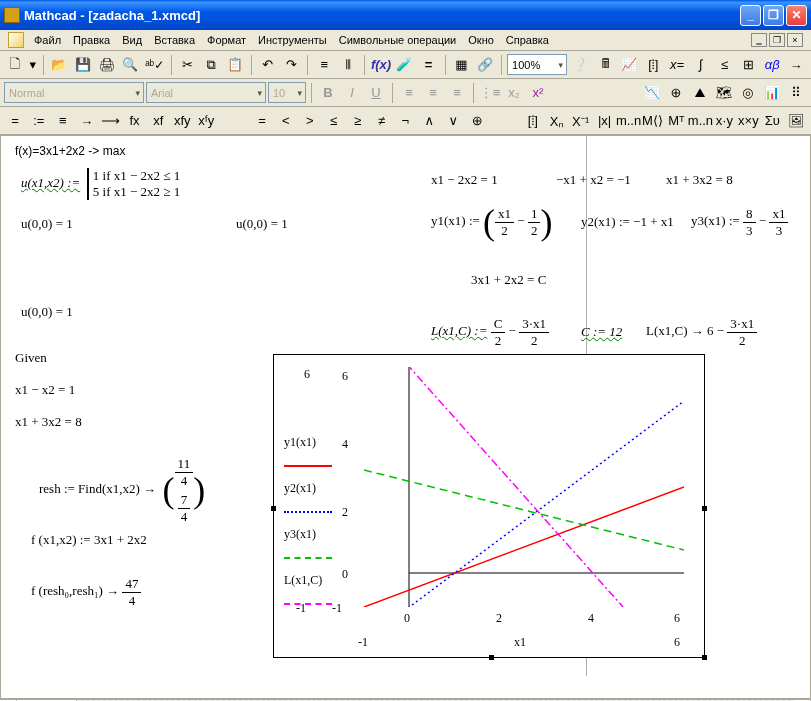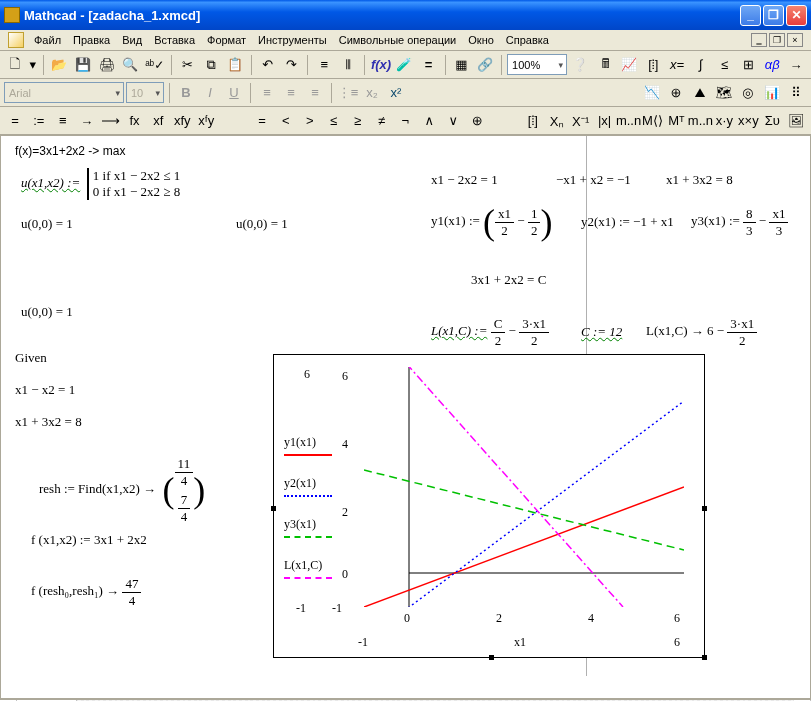--- a/index.html
+++ b/index.html
@@ -29,21 +29,21 @@
 .math { position: absolute; white-space: nowrap; }
 .frac { display: inline-block; text-align: center; vertical-align: middle; }
 .frac .num { display: block; border-bottom: 1px solid black; padding: 0 3px; }
 .frac .den { display: block; padding: 0 3px; }
 .def-line { border-left: 2px solid black; padding-left: 4px; display: inline-block; vertical-align: middle; }
 .underline-wavy { text-decoration: underline wavy green; text-decoration-thickness: 1px; font-style: italic; }
 .paren-big { font-size: 36px; vertical-align: middle; line-height: 0.8; }
 
 .plot-box { position: absolute; left: 272px; top: 360px; width: 432px; height: 304px; border: 1px solid black; background: white; }
 .plot-label { position: absolute; font-size: 12px; }
-.legend-item { border-bottom: 2px solid; padding-bottom: 4px; margin-bottom: 20px; width: 48px; font-size: 12px; }
+.legend-item { border-bottom: 2px solid; padding-bottom: 15px; margin-bottom: 14px; width: 48px; font-size: 12px; }
 
 .scrollbar-h { height: 17px; background: #ece9d8; border-top: 1px solid #aca899; display: flex; }
 .scrollbar-h .btn { width: 17px; background: #ece9d8; border: 1px solid #fff; border-right-color: #888; border-bottom-color: #888; text-align: center; font-size: 9px; line-height: 15px; }
 .scrollbar-h .track { flex: 1; background: repeating-linear-gradient(45deg,#e8e8e8,#e8e8e8 2px,#f4f4f4 2px,#f4f4f4 4px); }
 .scrollbar-h .thumb { width: 60px; height: 100%; background: #ece9d8; border: 1px solid #fff; border-right-color: #888; border-bottom-color: #888; }
 </style>
 </head>
 <body>
 
 <div class="titlebar">
@@ -106,34 +106,35 @@
   <div class="tbtn">[⦙]</div>
   <div class="tbtn" style="font-style:italic">x=</div>
   <div class="tbtn">∫</div>
   <div class="tbtn">≤</div>
   <div class="tbtn">⊞</div>
   <div class="tbtn" style="font-style:italic;color:blue">αβ</div>
   <div class="tbtn">→</div>
 </div>
 
 <div class="toolbar">
+  <div class="combo disabled" style="min-width:140px">Normal</div>
   <div class="combo disabled" style="min-width:120px">Arial</div>
   <div class="combo disabled" style="min-width:38px">10</div>
   <div class="sep"></div>
   <div class="tbtn" style="font-weight:bold;color:#999">B</div>
   <div class="tbtn" style="font-style:italic;color:#999">I</div>
   <div class="tbtn" style="text-decoration:underline;color:#999">U</div>
   <div class="sep"></div>
   <div class="tbtn" style="color:#999">≡</div>
   <div class="tbtn" style="color:#999">≡</div>
   <div class="tbtn" style="color:#999">≡</div>
   <div class="sep"></div>
   <div class="tbtn" style="color:#999">⋮≡</div>
   <div class="tbtn" style="color:#999">x₂</div>
-  <div class="tbtn" style="color:#0c4a6e">x²</div>
+  <div class="tbtn" style="color:#a21caf">x²</div>
   <div style="flex:1"></div>
   <div class="tbtn">📉</div>
   <div class="tbtn">⊕</div>
   <div class="tbtn">⛰</div>
   <div class="tbtn">🗺</div>
   <div class="tbtn">◎</div>
   <div class="tbtn">📊</div>
   <div class="tbtn">⠿</div>
 </div>
 
@@ -174,21 +175,21 @@
 </div>
 
 <div class="workspace">
   <div class="content">
     <div style="position:absolute;left:585px;top:0;width:1px;height:540px;background:#b0b0b0"></div>
 
     <div class="math" style="left:14px;top:8px;font-family:Arial;font-size:12px">f(x)=3x1+2x2 -&gt; max</div>
 
     <div class="math" style="left:20px;top:32px">
       <span class="underline-wavy">u(x1,x2) :=</span>
-      &nbsp;<span class="def-line"><span>1  if  x1 − 2x2 ≤ 1</span><br><span>0  if  x1 − 2x2 ≥ 8</span></span>
+      &nbsp;<span class="def-line"><span>1  if  x1 − 2x2 ≤ 1</span><br><span>5  if  x1 − 2x2 ≥ 1</span></span>
     </div>
 
 
     <div class="math" style="left:20px;top:80px">u(0,0) = 1</div>
     <div class="math" style="left:235px;top:80px">u(0,0) = 1</div>
 
     <div class="math" style="left:20px;top:168px">u(0,0) = 1</div>
 
     <div class="math" style="left:430px;top:36px">x1 − 2x2 = 1</div>
     <div class="math" style="left:555px;top:36px">−x1 + x2 = −1</div>

